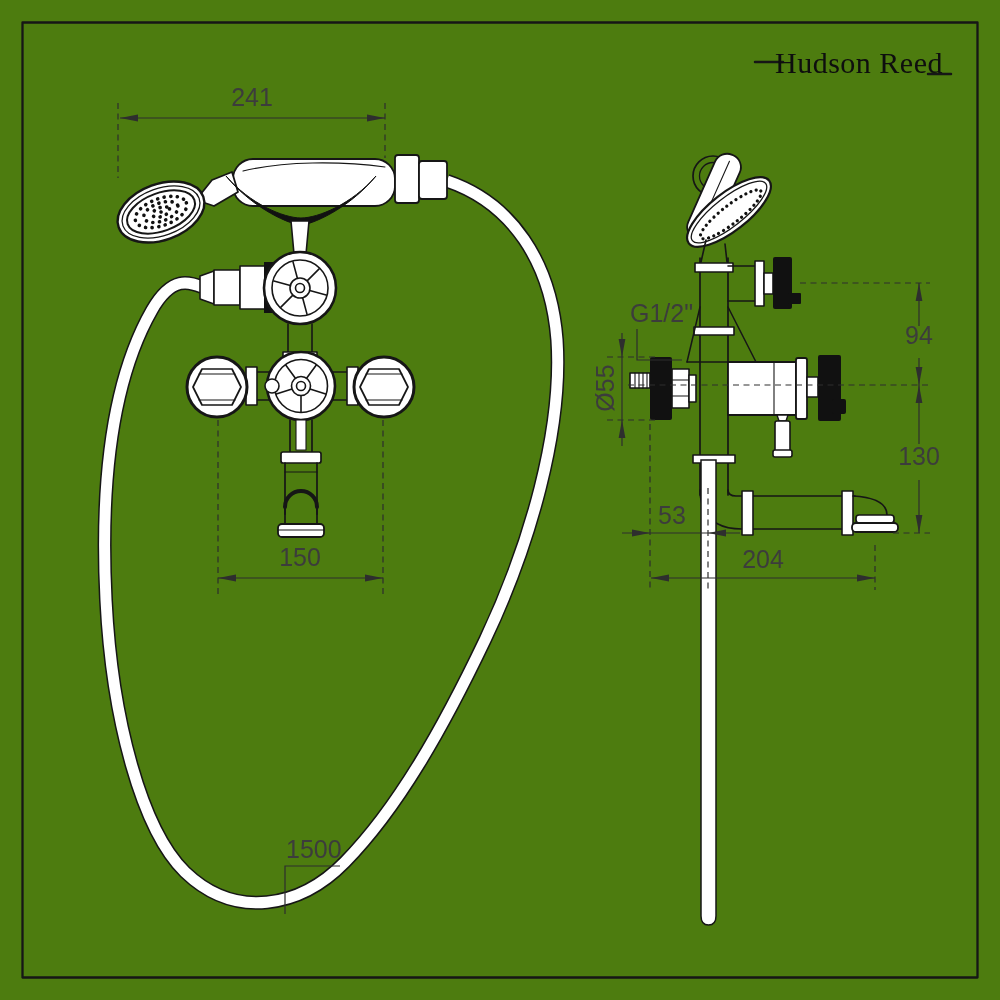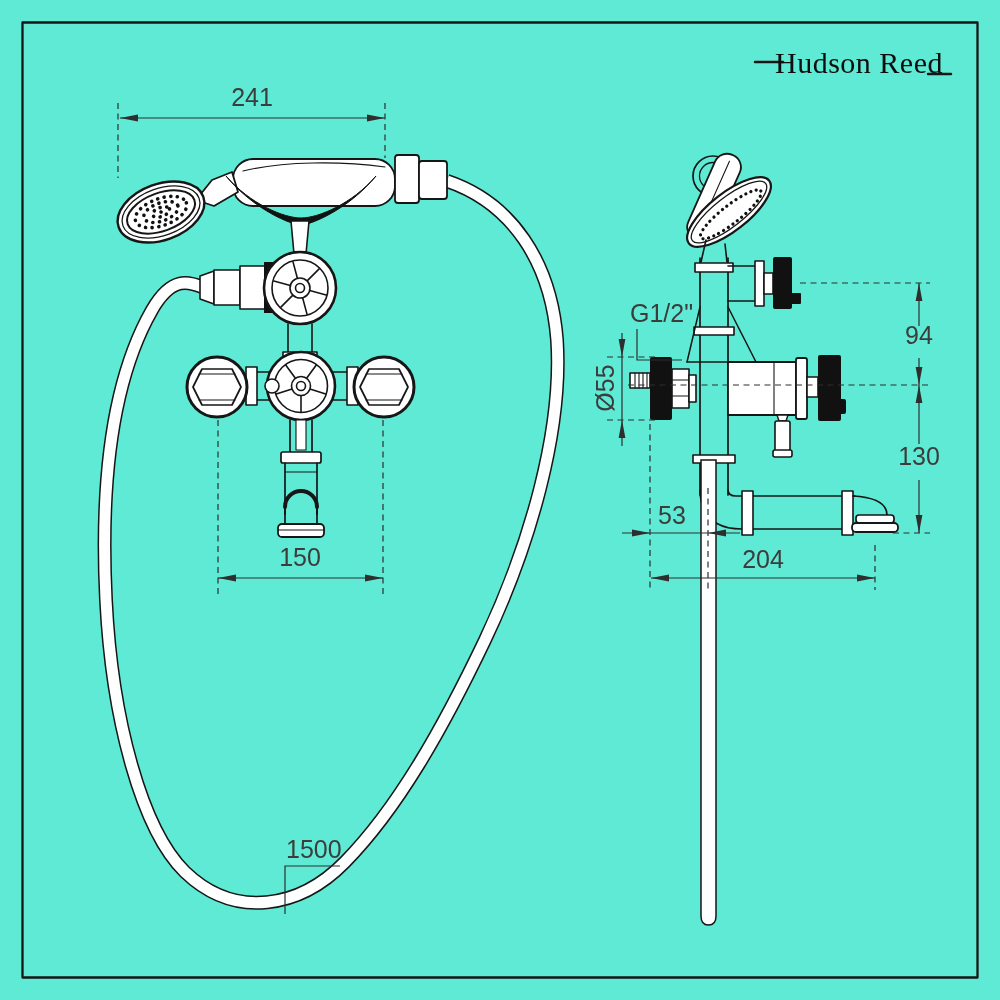--- a/index.html
+++ b/index.html
@@ -1,16 +1,16 @@
 <!DOCTYPE html>
 <html><head>
 <meta charset="utf-8">
 <style>
   html,body{margin:0;padding:0;background:#ffffff;}
-  .sheet{position:relative;width:1000px;height:1000px;background:#5eead4;overflow:hidden;}
+  .sheet{position:relative;width:1000px;height:1000px;background:#4d7c0f;overflow:hidden;}
   svg{position:absolute;left:0;top:0;}
   .draw{stroke:#161616;fill:none;stroke-width:1.6;stroke-linecap:round;stroke-linejoin:round;}
   .hv{stroke-width:2.5;}
   .hv2{stroke-width:3;}
   .thin{stroke-width:1.1;}
   .wh{fill:#ffffff;}
   .blk{fill:#111111;stroke:none;}
   .crescent{fill:#111111;stroke:#111111;stroke-width:1;}
   .dim{stroke:#2e2e2e;fill:none;stroke-width:1.2;}
   .dash{stroke:#2e2e2e;fill:none;stroke-width:1.2;stroke-dasharray:6 4.5;}

